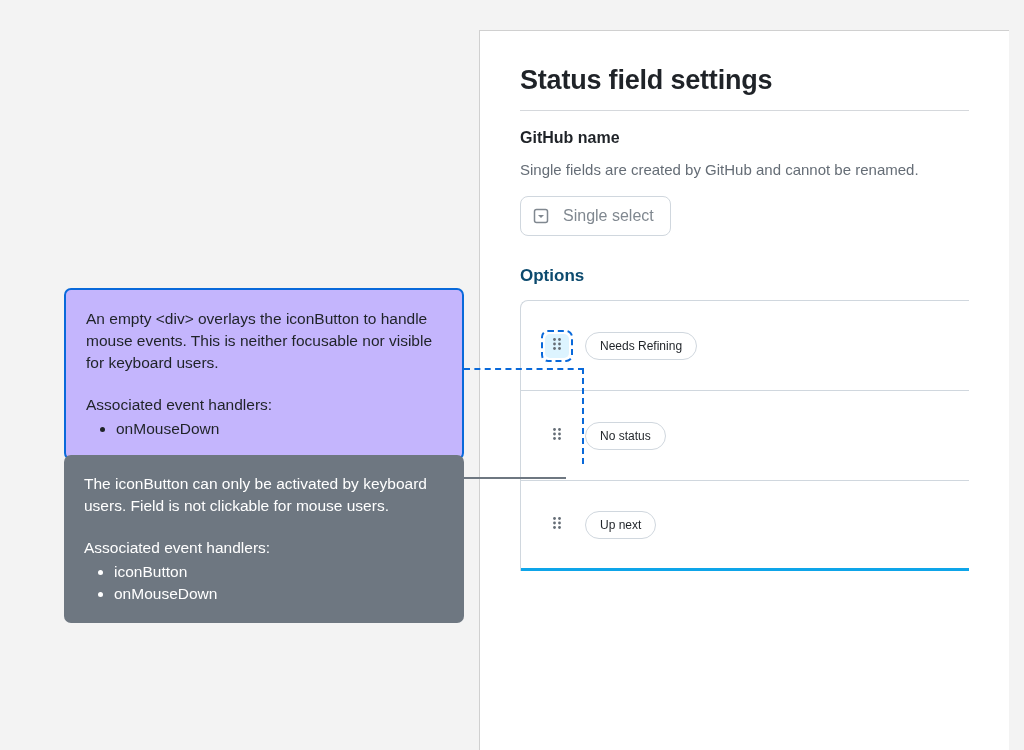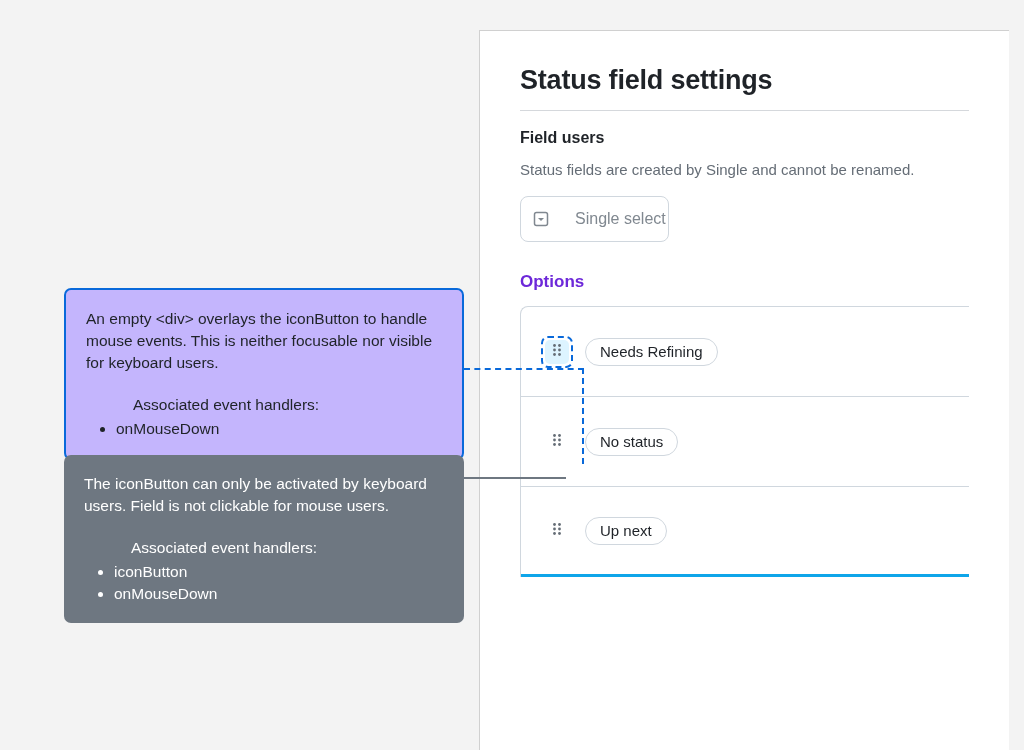--- a/index.html
+++ b/index.html
@@ -56,35 +56,35 @@
   }
   .helper-text {
     margin-top: 14px;
     font-size: 15px;
     color: #656d76;
   }
 
   .select-chip {
     display: inline-flex;
     align-items: center;
-    gap: 26px;
-    height: 46px;
-    padding: 0 2px 0 12px;
+    gap: 14px;
+    height: 40px;
+    padding: 0 16px 0 12px;
     border: 1px solid #d0d7de;
     border-radius: 8px;
     background: #ffffff;
     color: #808890;
     font-size: 16px;
   }
   .select-chip svg { display: block; }
 
   .options-heading {
     font-size: 17px;
     font-weight: 600;
-    color: #6d28d9;
+    color: #0c4a6e;
     margin-top: 30px;
     margin-bottom: 14px;
   }
 
   .options-list {
     border: 1px solid #d0d7de;
     border-radius: 8px 0 0 0;
     border-right: none;
     border-bottom: none;
   }
@@ -122,21 +122,21 @@
   }
 
   .option-pill {
     display: inline-flex;
     align-items: center;
     height: 28px;
     padding: 0 14px;
     border: 1px solid #d0d7de;
     border-radius: 999px;
     background: #ffffff;
-    font-size: 15px;
+    font-size: 12px;
     color: #1f2328;
   }
 
   
   .callout {
     position: absolute;
     left: 64px;
     width: 400px;
     border-radius: 7px;
     padding: 18px 20px;
@@ -148,21 +148,21 @@
     background: #c4b5fd;
     border: 2.5px solid #0969da;
     color: #1f2328;
   }
   .callout-gray {
     top: 455px;
     background: #6e7781;
     color: #ffffff;
     border: none;
   }
-  .callout .para2 { margin-top: 20px; margin-left: 47px; }
+  .callout .para2 { margin-top: 20px; }
   .callout ul { margin-top: 2px; padding-left: 30px; }
   .callout li { list-style: disc; }
 
   
   .connector {
     position: absolute;
     pointer-events: none;
   }
   .dashed-h {
     border-top: 2.5px dashed #0969da;
@@ -178,22 +178,22 @@
   }
 </style>
 </head>
 <body>
 
 <div class="panel">
   <h1 class="panel-title">Status field settings</h1>
   <hr class="panel-rule">
 
   <div class="field-block">
-    <label class="field-label">Field users</label>
-    <div class="helper-text">Status fields are created by Single and cannot be renamed.</div>
+    <label class="field-label">GitHub name</label>
+    <div class="helper-text">Single fields are created by GitHub and cannot be renamed.</div>
   </div>
 
   <div class="field-block">
     <div class="select-chip">
       <span>
         <svg width="16" height="16" viewBox="0 0 16 16" fill="none">
           <rect x="1.5" y="1.5" width="13" height="13" rx="2" stroke="#808890" stroke-width="1.5"></rect>
           <path d="M5 7 L8 10 L11 7 Z" fill="#808890"></path>
         </svg>
       </span>

